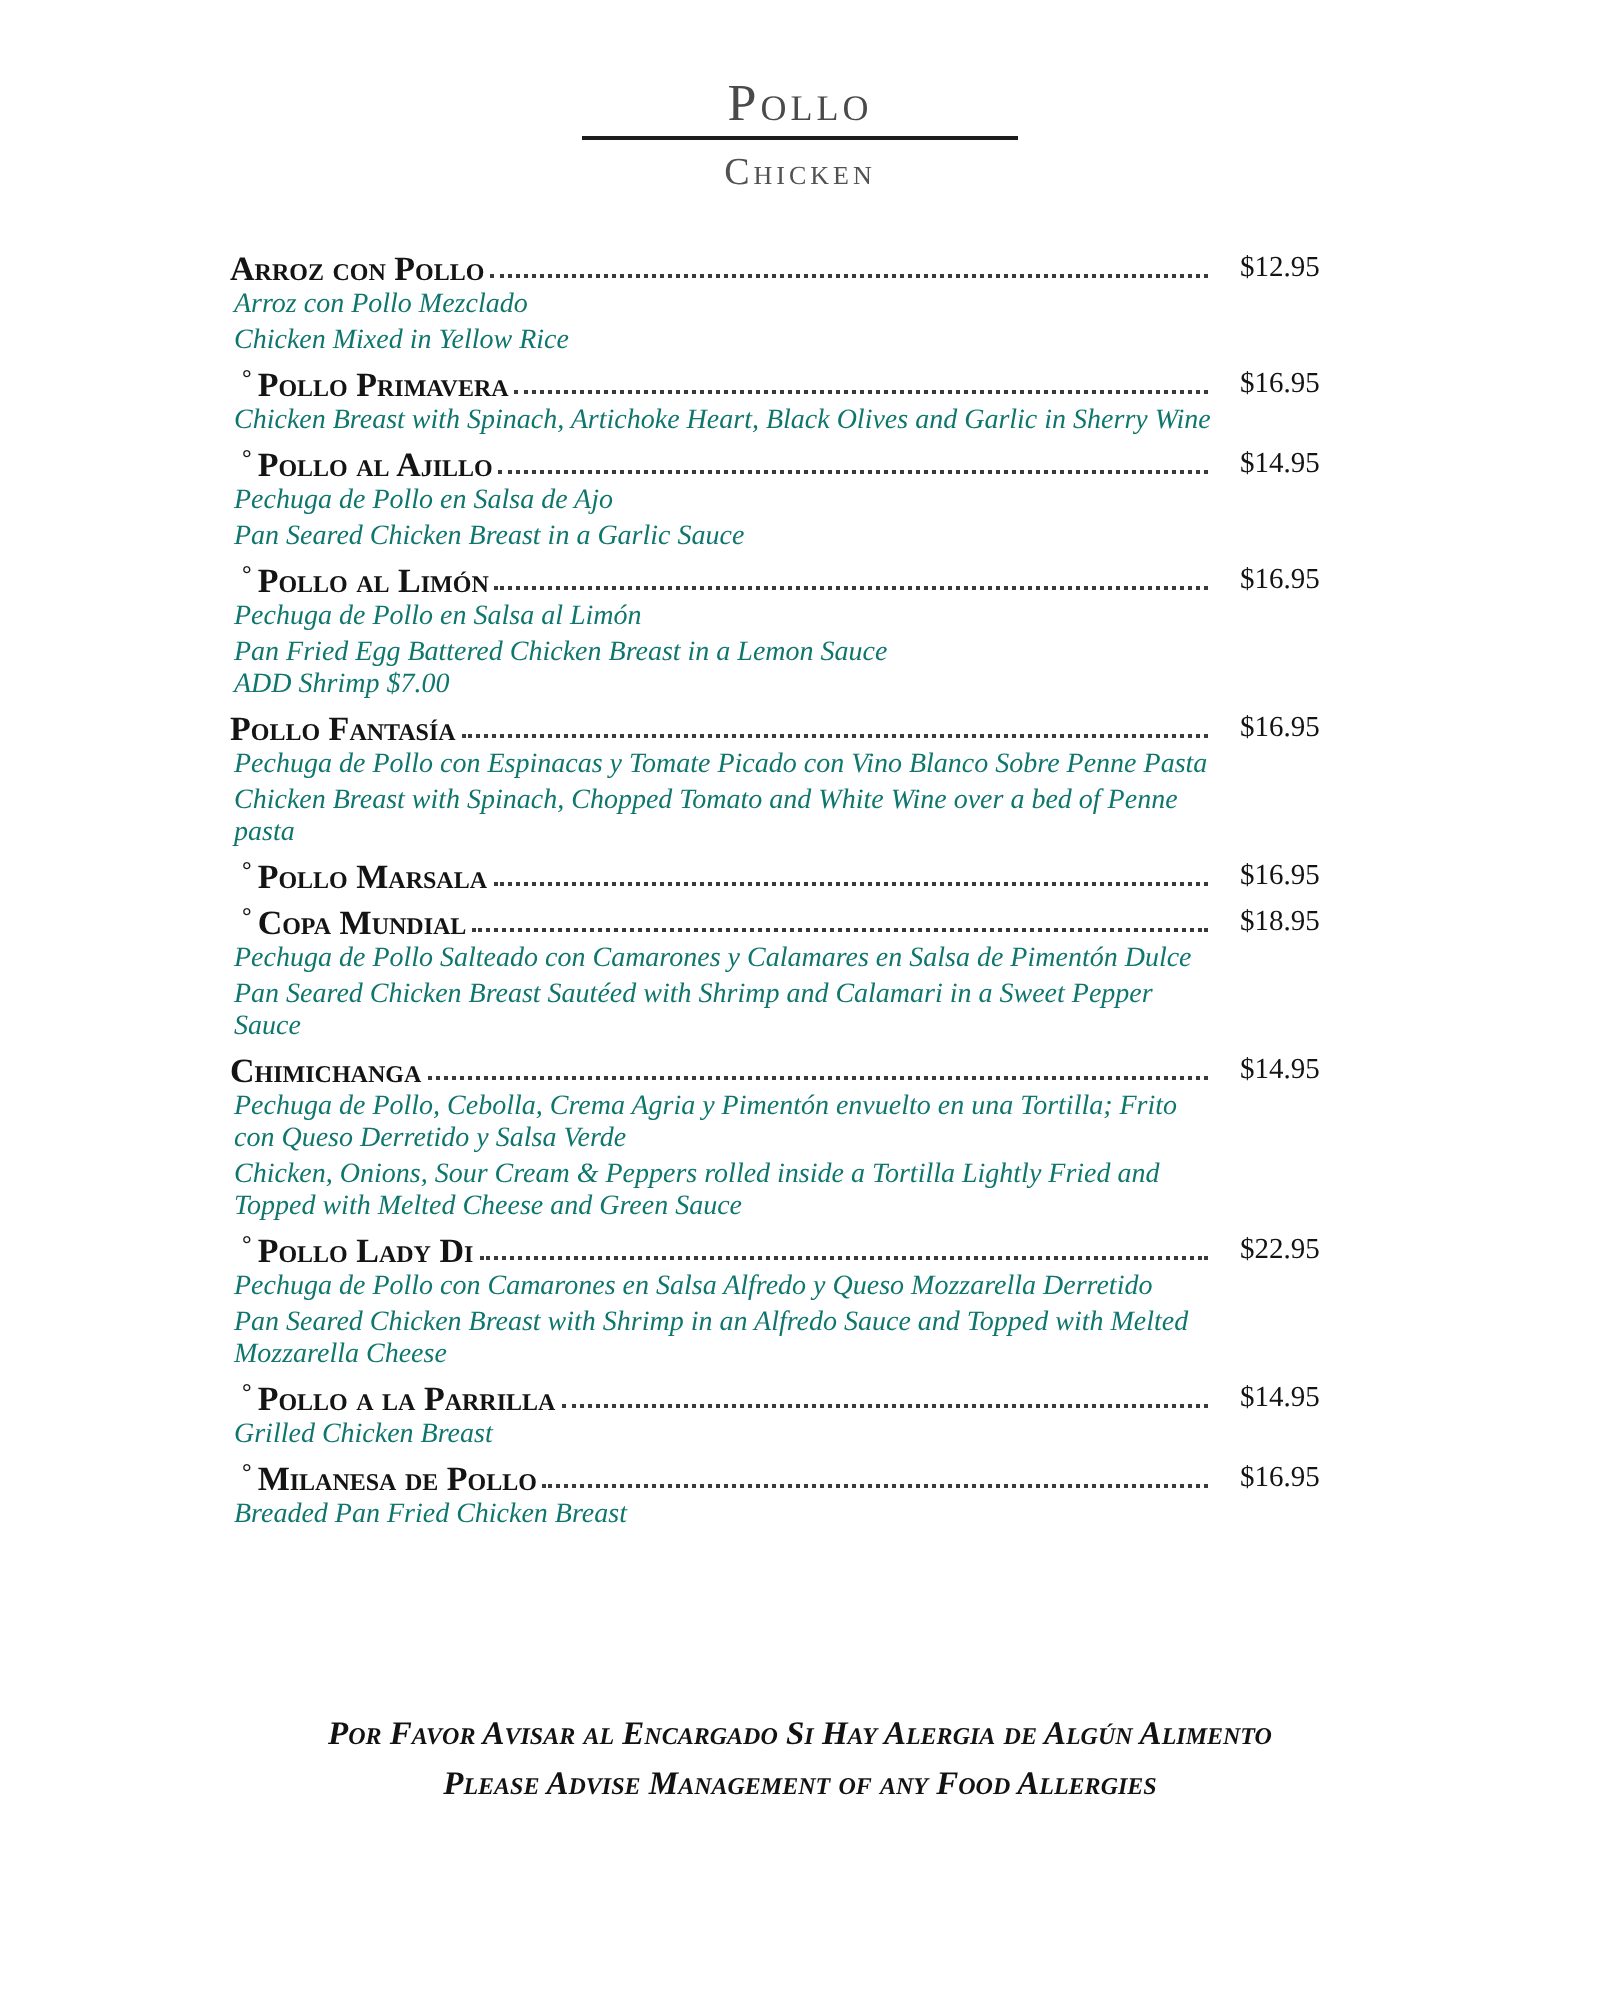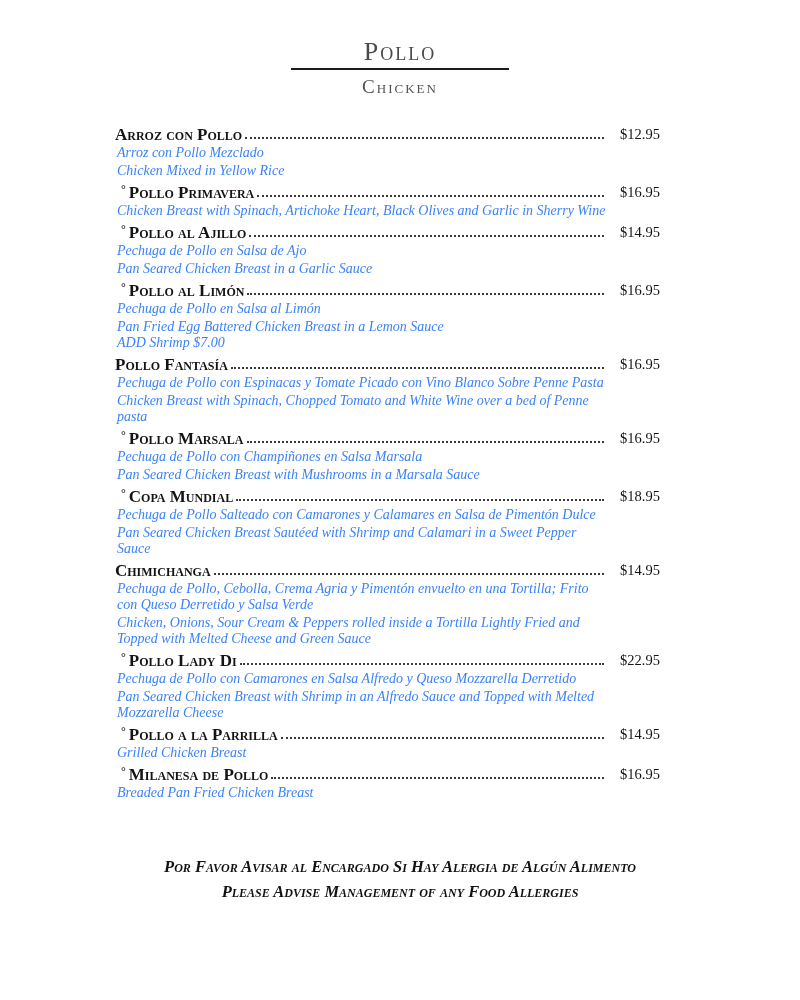--- a/index.html
+++ b/index.html
@@ -83,21 +83,21 @@
     white-space: nowrap;
   }
   .descs { margin: 0; }
   .desc {
     margin: 0 0 2px 2px;
     font-style: italic;
     font-size: 14px;
     line-height: 16px;
     max-width: 495px;
     white-space: pre-line;
-    color: #3b82f6;
+    color: #0f766e;
   }
   
   .footer {
     position: absolute;
     left: 0;
     right: 0;
     top: 854px;
     text-align: center;
     font-style: italic;
   }
@@ -217,25 +217,20 @@
         </div>
     </div>
 
     <div class="item">
       <div class="name-row">
         <span class="marker">°</span>
         <span class="item-name">Pollo Marsala</span>
         <span class="leader"></span>
         <span class="price">$16.95</span>
       </div>
-      <div class="descs">
-
-      <p class="desc">Pechuga de Pollo con Champiñones en Salsa Marsala</p>
-          <p class="desc">Pan Seared Chicken Breast with Mushrooms in a Marsala Sauce</p>
-        </div>
     </div>
 
     <div class="item">
       <div class="name-row">
         <span class="marker">°</span>
         <span class="item-name">Copa Mundial</span>
         <span class="leader"></span>
         <span class="price">$18.95</span>
       </div>
       <div class="descs">

